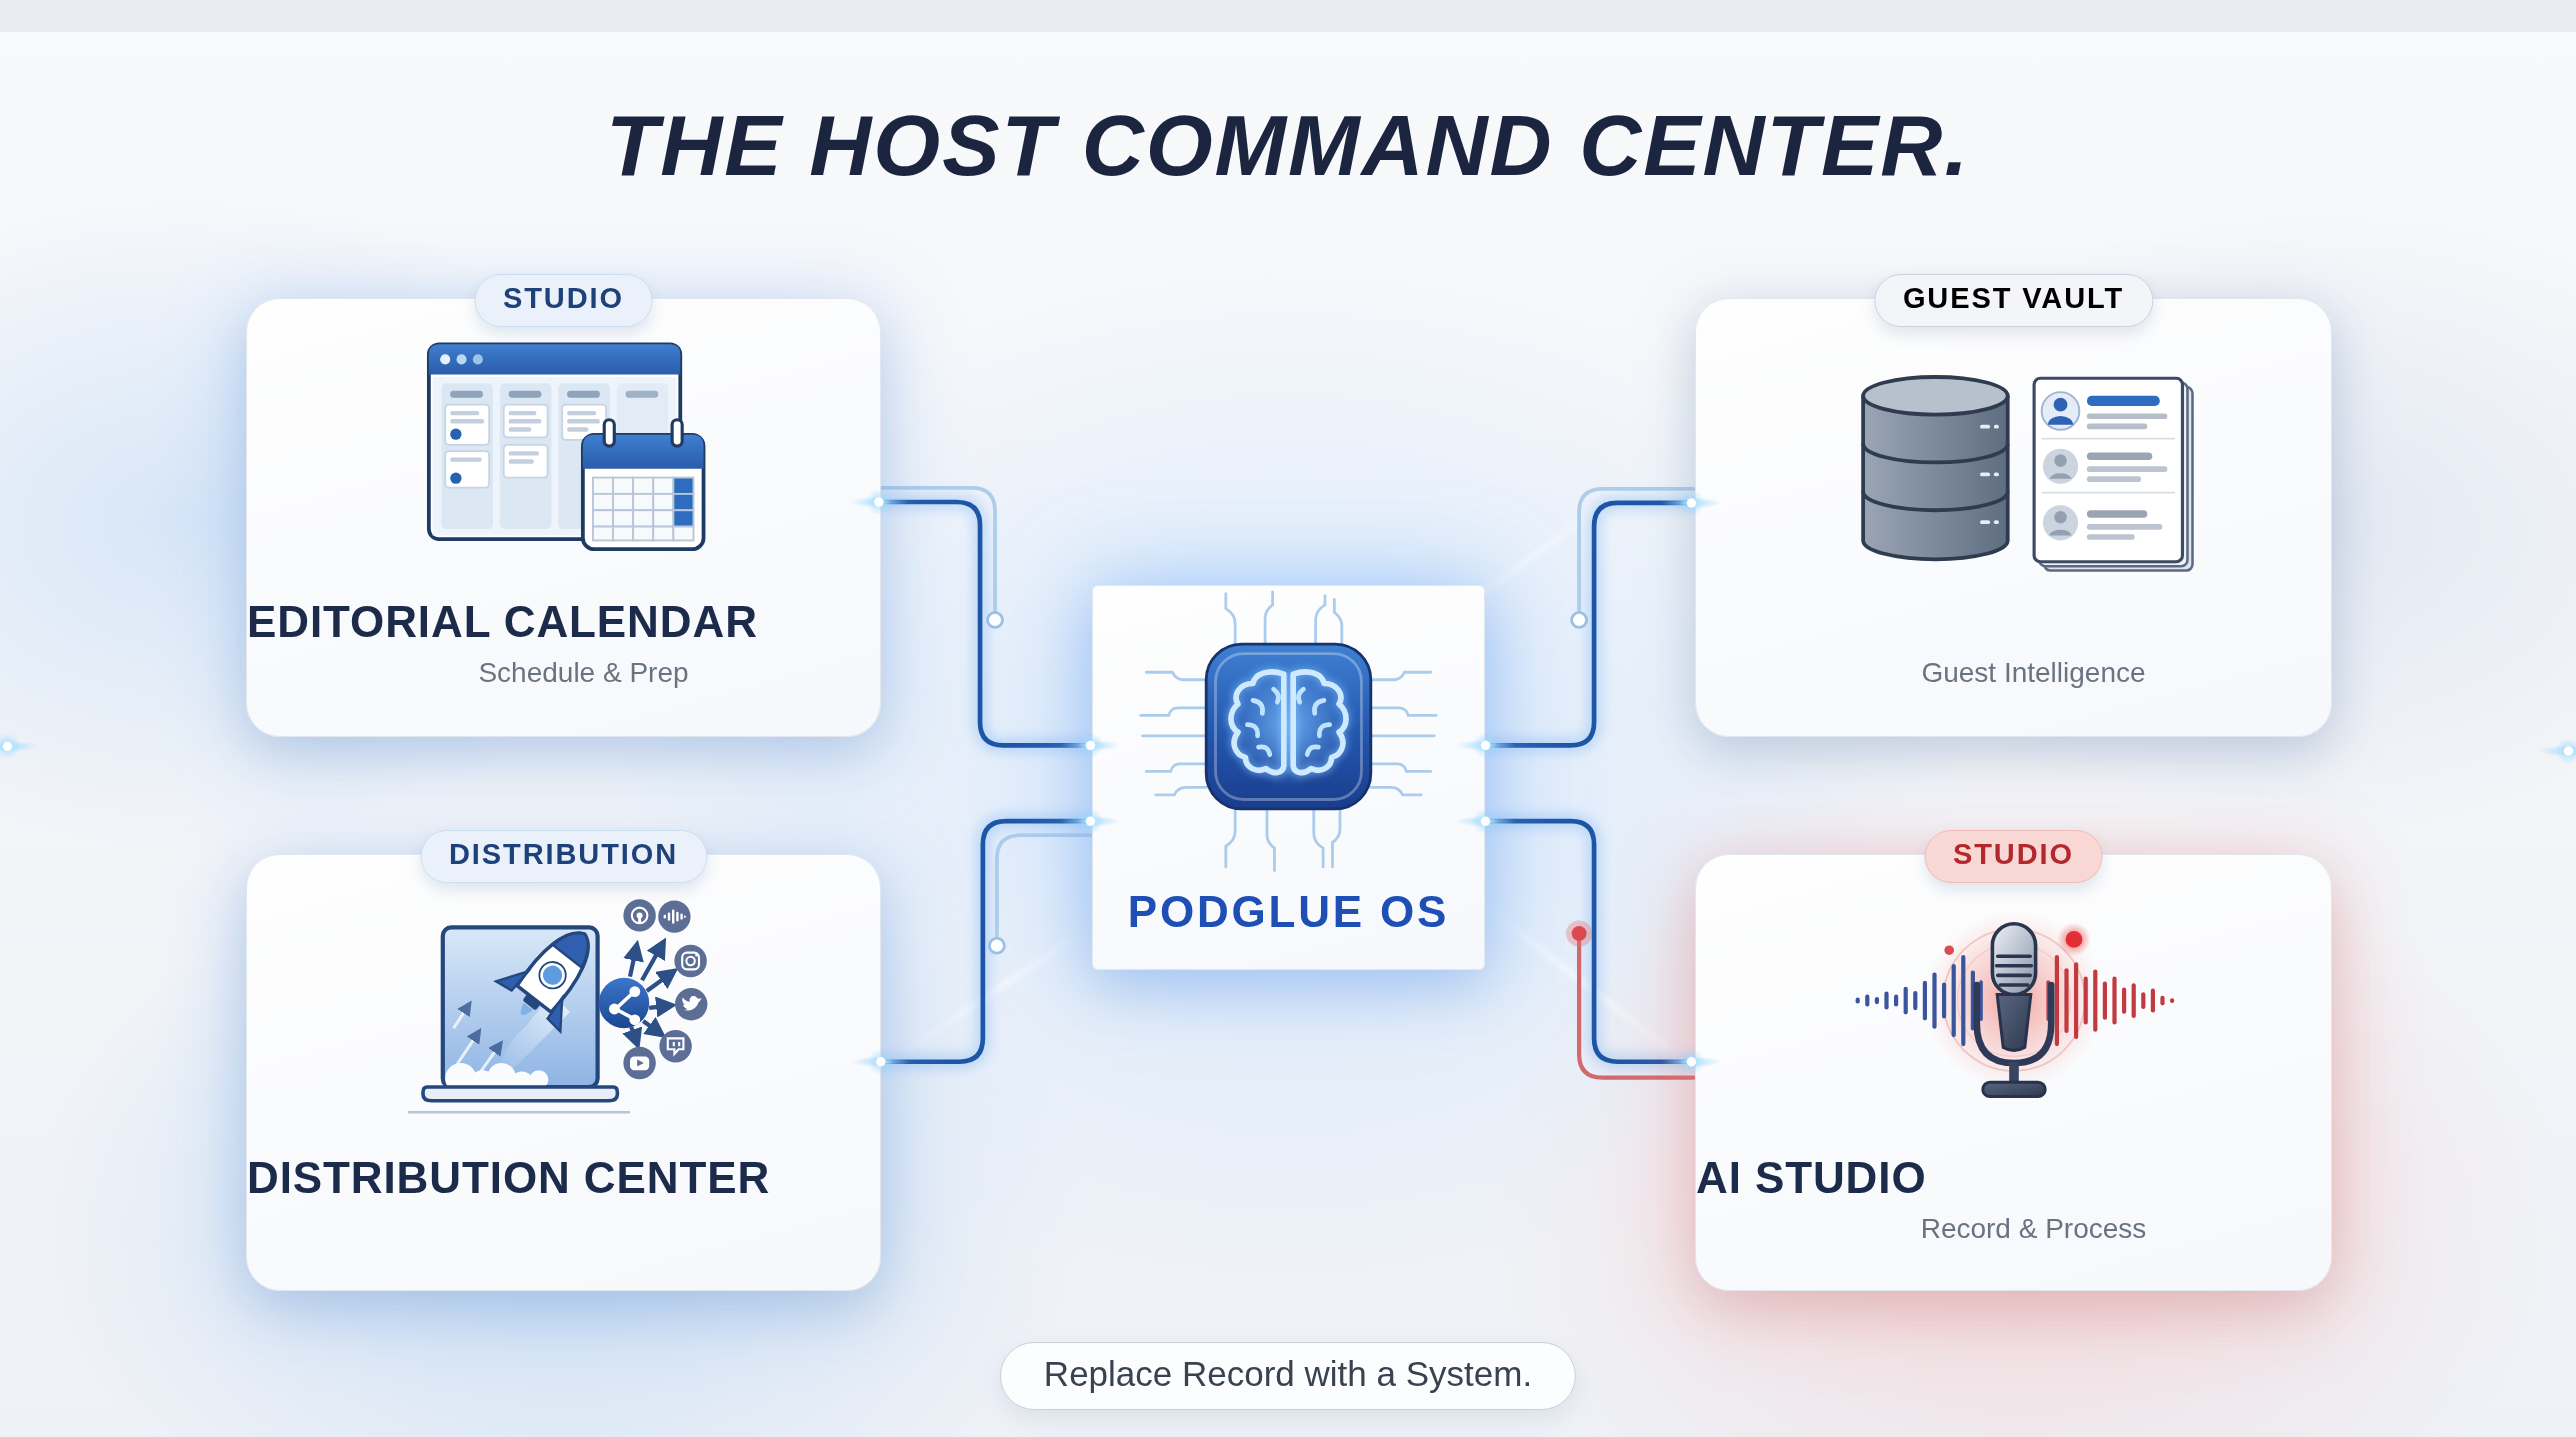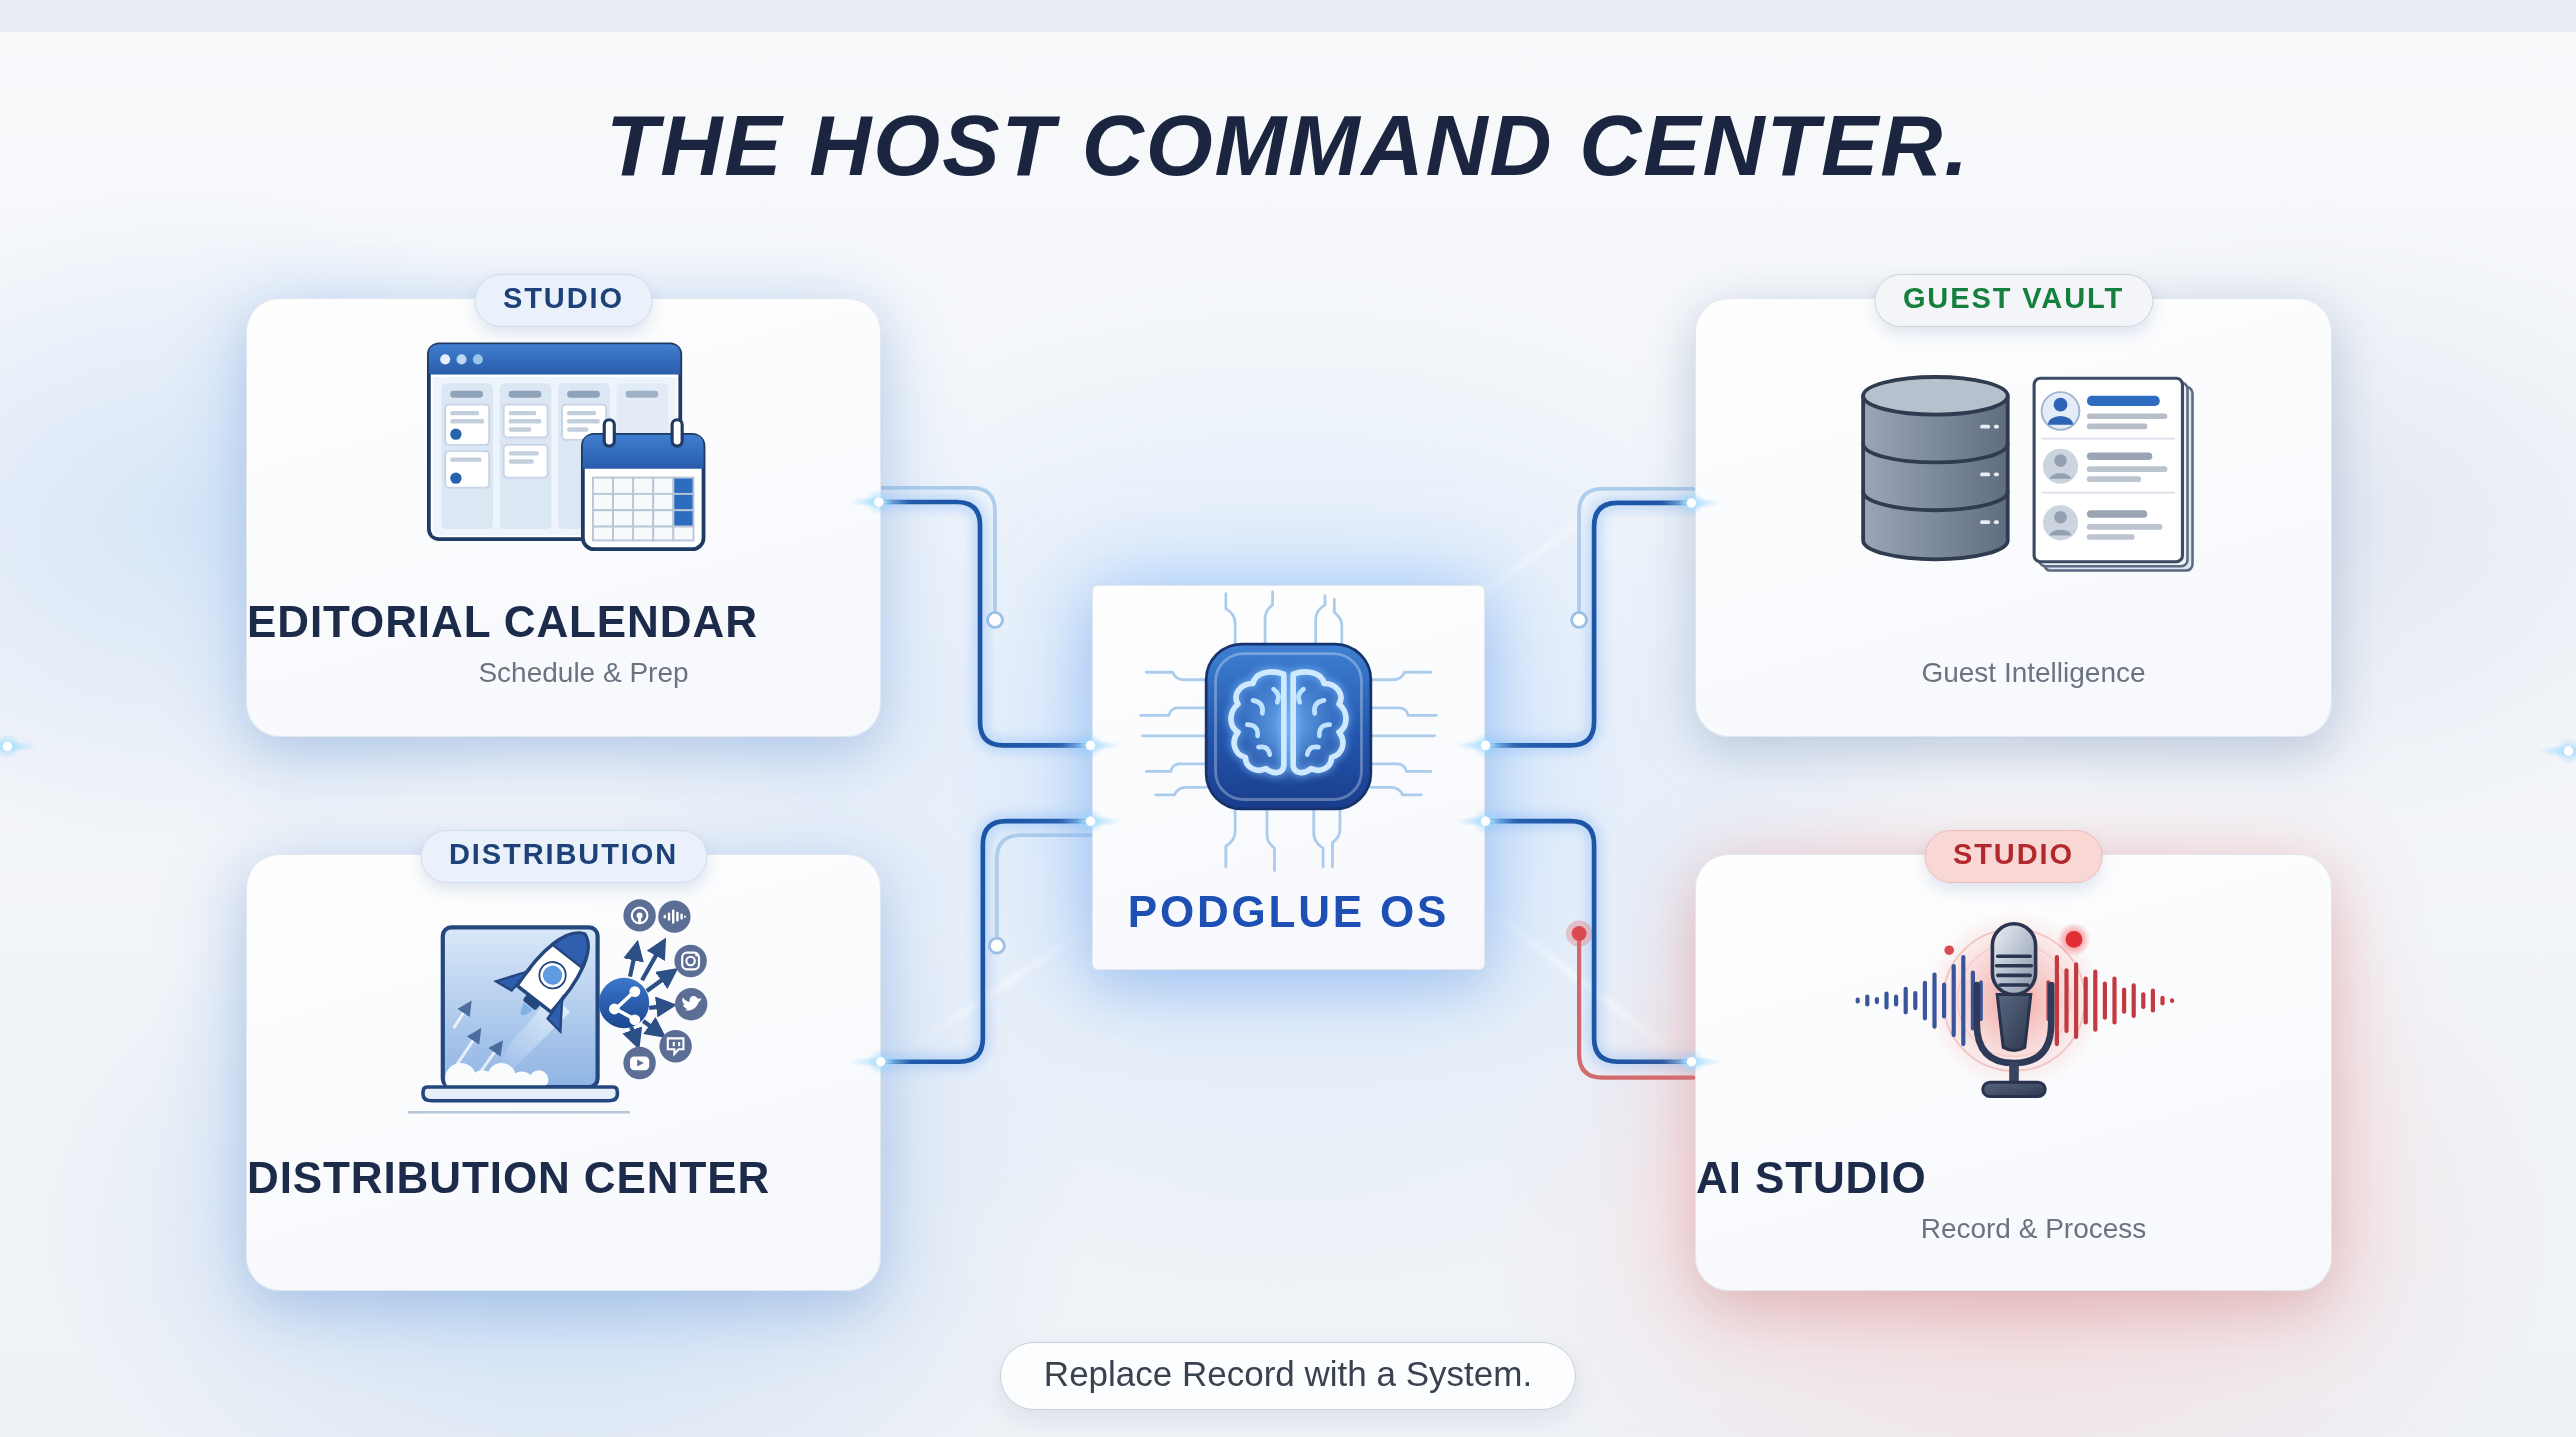--- a/index.html
+++ b/index.html
@@ -38,21 +38,21 @@
     left:1092px;top:553px;width:391px;height:383px;border-radius:6px;z-index:3;
     box-shadow:0 0 89px rgba(120,180,255,.60),0 19px 47px rgba(100,140,200,.25);
   }
   .badge{
     position:absolute;top:-25px;left:50%;transform:translateX(-50%);
     height:51px;line-height:47px;padding:0 28px;border-radius:935px;
     font-size:29px;font-weight:bold;letter-spacing:1.9px;white-space:nowrap;
     box-shadow:0 7.5px 15px rgba(120,145,185,.22);
   }
   .badge-blue{background:#eaf1fb;border:1.9px solid #cdddf1;color:#1d4179;}
-  .badge-gray{background:#f3f5f8;border:1.9px solid #cdd3dc;color:#15803d;}
+  .badge-gray{background:#f3f5f8;border:1.9px solid #cdd3dc;color:#000000;}
   .badge-red {background:#f8d7d5;border:1.9px solid #f0bcba;color:#b3282d;}
   .icon-box{position:absolute;left:50%;top:34px;transform:translateX(-50%);width:580px;height:264px;}
   .icon-box svg{width:100%;height:100%;}
   .card-title{
     position:absolute;left:0;right:0;top:298px;margin:0;text-align:left;
     font-size:44px;font-weight:bold;letter-spacing:0.9px;color:#1c2b4a;
   }
   .card-sub{
     position:absolute;left:0;right:0;top:358px;margin:0;text-align:center;
     font-size:28px;color:#6a7380;padding-left:40px;

